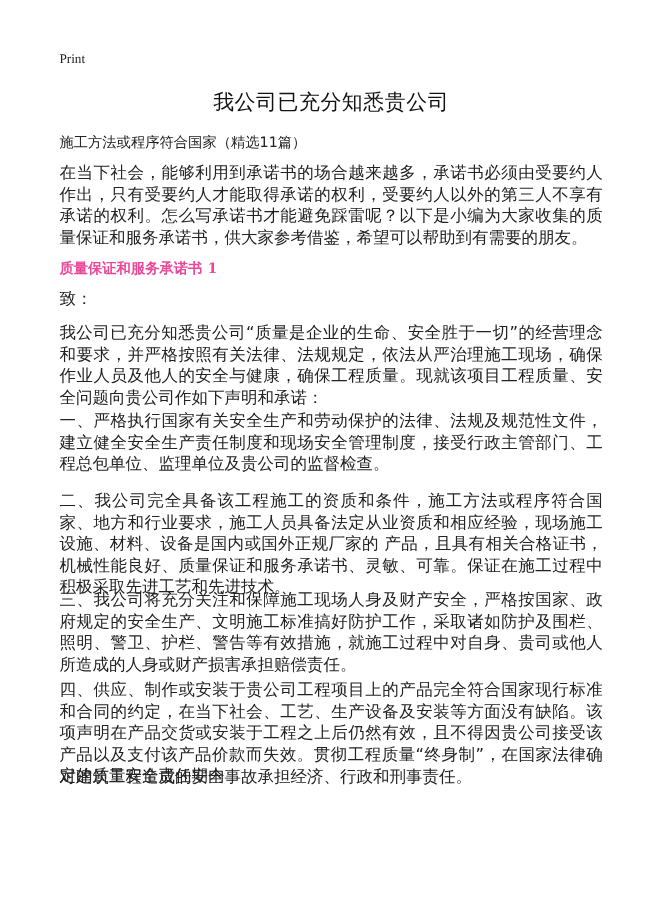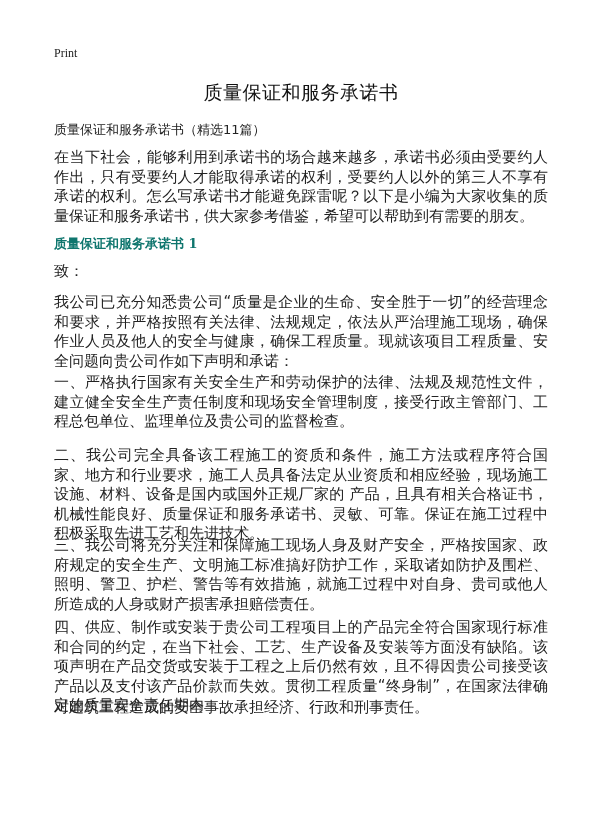--- a/index.html
+++ b/index.html
@@ -57,33 +57,33 @@
       color: #222;
       margin: 0;
       text-align: justify;
     }
     .section-heading {
       position: absolute;
       left: 0;
       font-size: 13px;
       font-weight: bold;
       font-family: "DejaVu Serif", "Liberation Serif", serif;
-      color: #0f766e;
+      color: #ec4899;
       margin: 0;
     }
   </style>
 </head>
 <body>
 
 <div class="page">
   <div class="print-label">Print</div>
 
-  <h1 class="doc-title">质量保证和服务承诺书</h1>
+  <h1 class="doc-title">我公司已充分知悉贵公司</h1>
 
-  <div class="subtitle">质量保证和服务承诺书（精选11篇）</div>
+  <div class="subtitle">施工方法或程序符合国家（精选11篇）</div>
 
   <p class="para" style="top:148px;">在当下社会，能够利用到承诺书的场合越来越多，承诺书必须由受要约人作出，只有受要约人才能取得承诺的权利，受要约人以外的第三人不享有承诺的权利。怎么写承诺书才能避免踩雷呢？以下是小编为大家收集的质量保证和服务承诺书，供大家参考借鉴，希望可以帮助到有需要的朋友。</p>
 
   <h2 class="section-heading" style="top:235px;">质量保证和服务承诺书 1</h2>
 
   <p class="para" style="top:262px;">致：</p>
 
   <p class="para" style="top:293px;">我公司已充分知悉贵公司“质量是企业的生命、安全胜于一切”的经营理念和要求，并严格按照有关法律、法规规定，依法从严治理施工现场，确保作业人员及他人的安全与健康，确保工程质量。现就该项目工程质量、安全问题向贵公司作如下声明和承诺：</p>
 
   <p class="para" style="top:373px;">一、严格执行国家有关安全生产和劳动保护的法律、法规及规范性文件，建立健全安全生产责任制度和现场安全管理制度，接受行政主管部门、工程总包单位、监理单位及贵公司的监督检查。</p>

